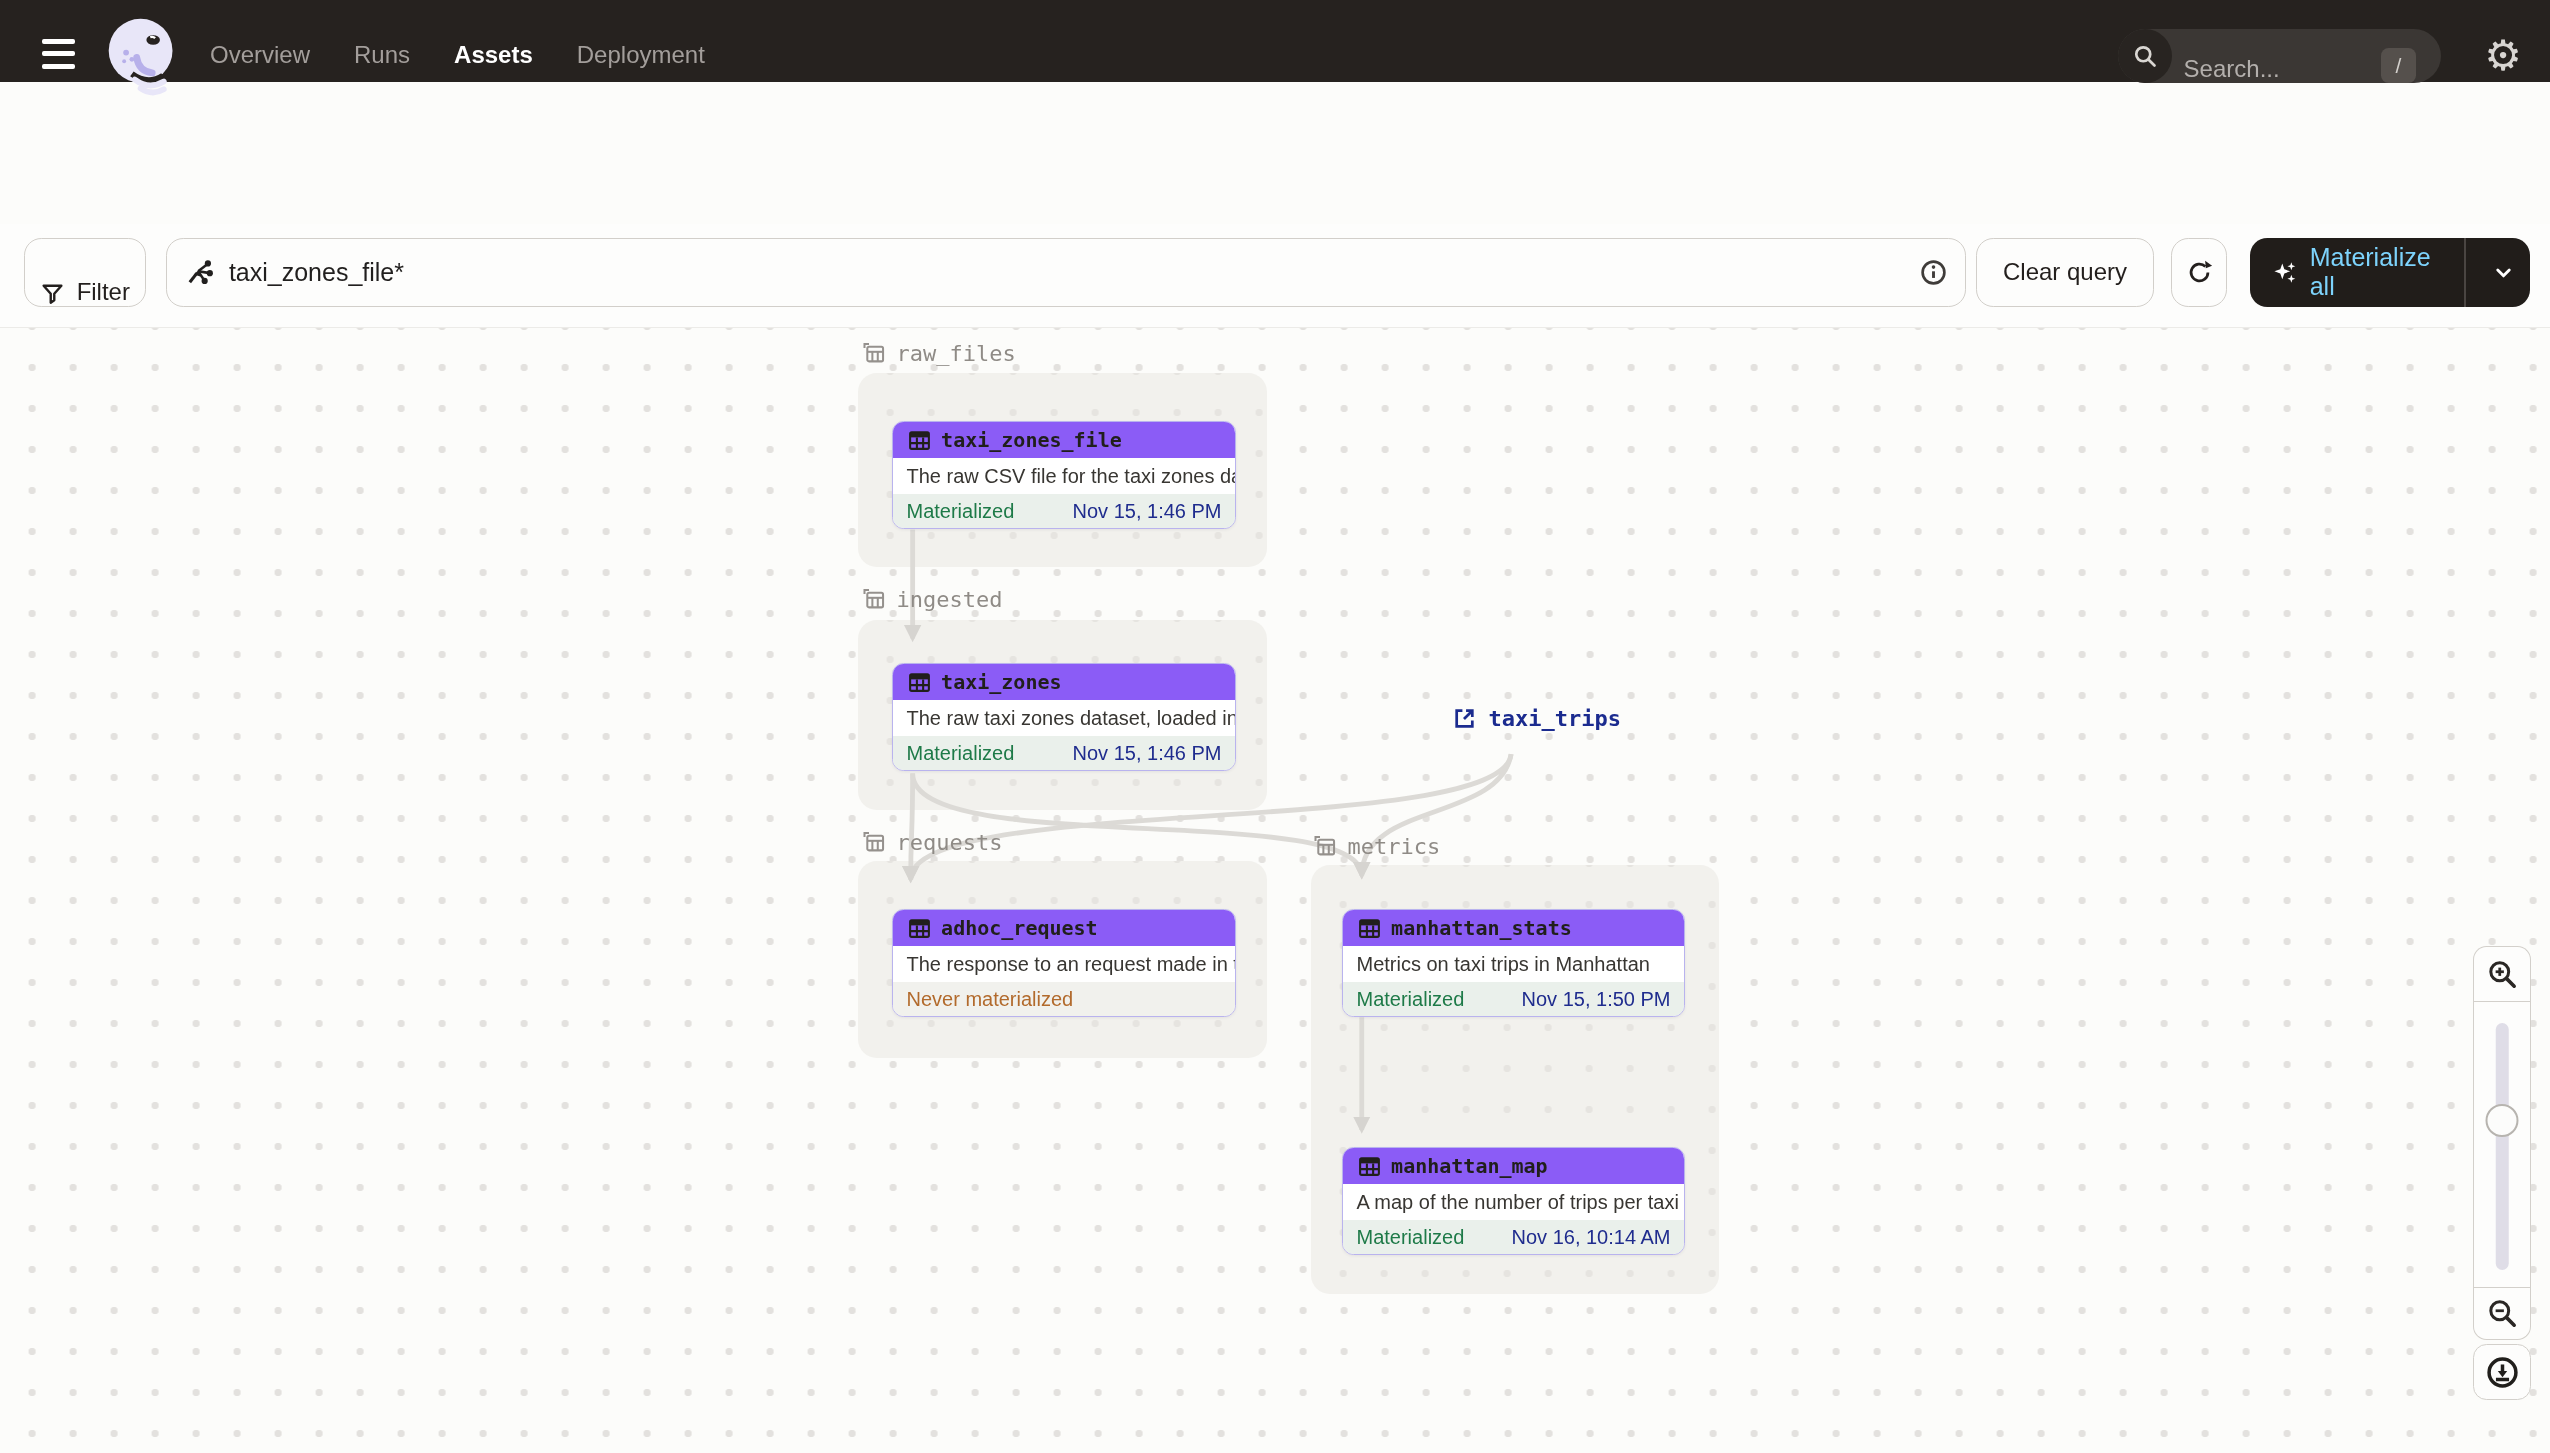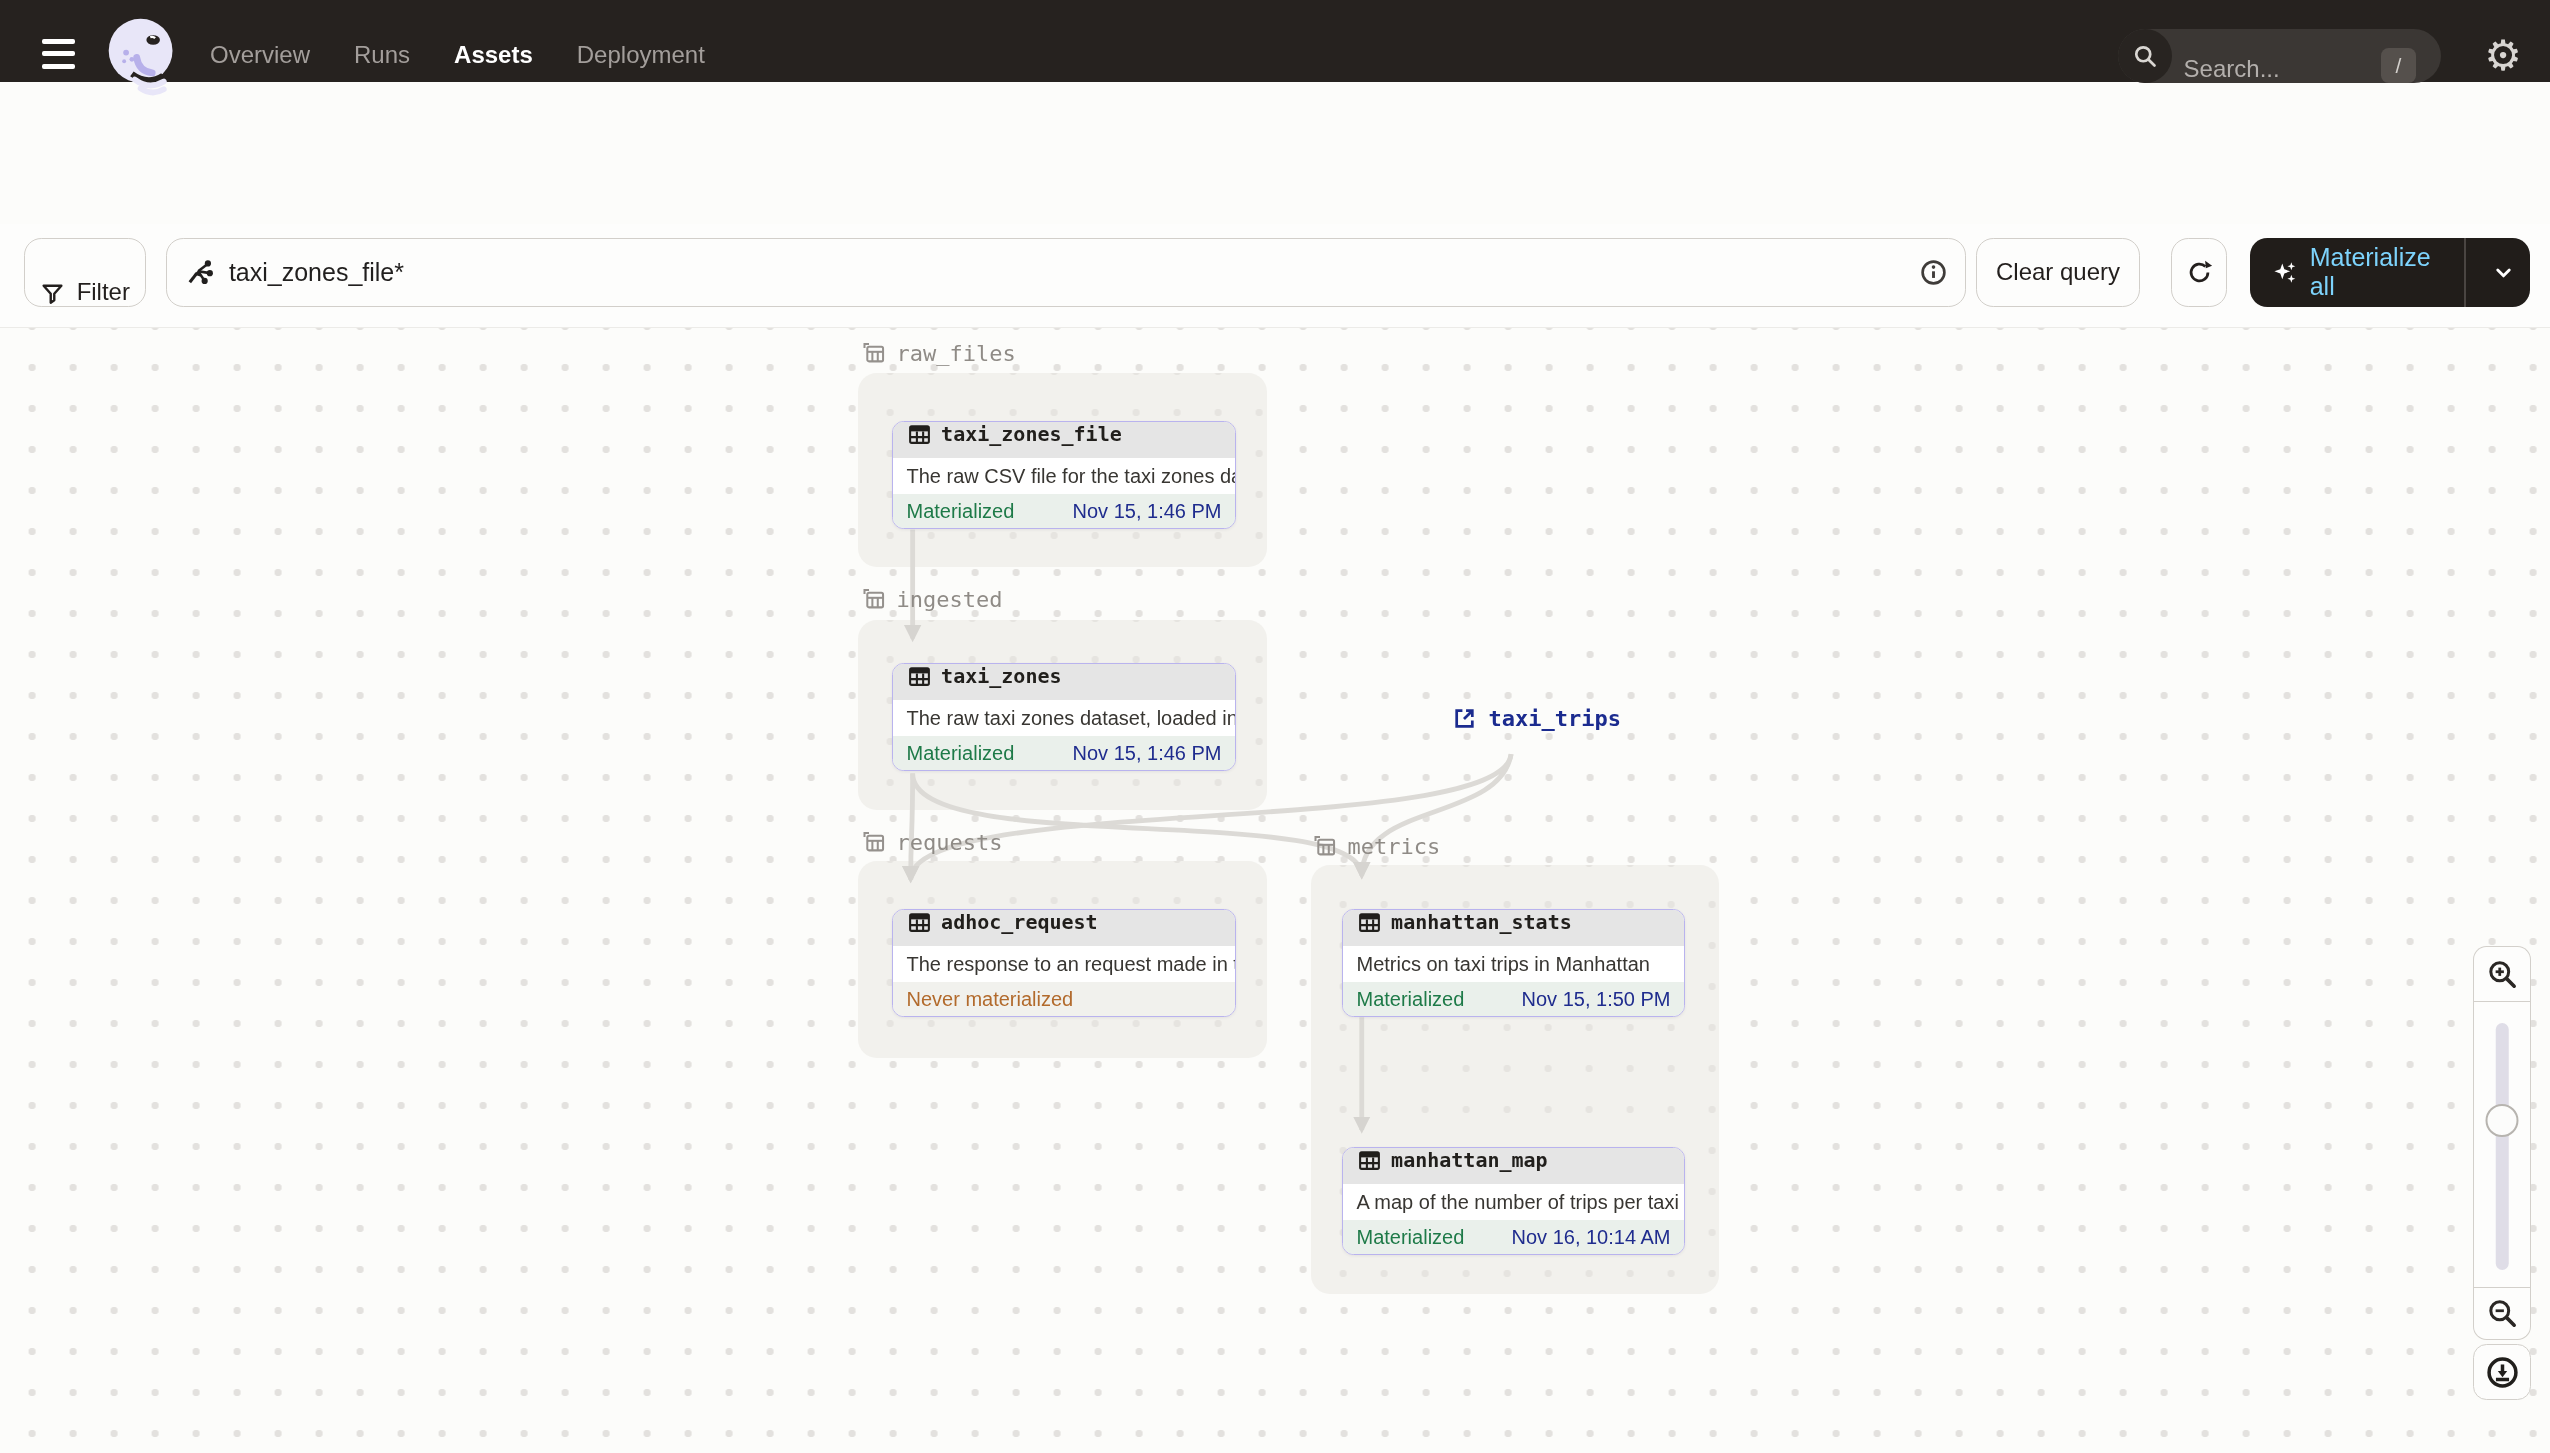--- a/index.html
+++ b/index.html
@@ -36,41 +36,41 @@
   
   .toolbar{position:absolute;left:0;top:224px;width:2550px;height:104px;background:#fdfdfc;
     border-bottom:1.9px solid #ecebe8;box-sizing:border-box;}
   .toolbar .btn{position:absolute;top:13.5px;height:69px;border-radius:17.3px;}
   .filterbtn{left:24px;width:122px;align-items:flex-end;}
   .querywrap{position:absolute;left:166px;top:13.5px;width:1800px;height:69px;background:#fdfdfc;
     border:1.9px solid #d2cfca;border-radius:17.3px;box-sizing:border-box;display:flex;align-items:center;
     padding:0 17.3px;gap:11.6px;}
   .querywrap input{flex:1;border:none;outline:none;background:transparent;font-size:25px;color:#211f1e;
     font-family:"Liberation Sans",sans-serif;}
-  .clearbtn{left:1976px;width:164px;}
+  .clearbtn{left:1976px;width:178px;}
   .refreshbtn{left:2171px;width:56px;}
   .matbtn{position:absolute;left:2250px;top:13.5px;width:280px;height:69px;background:#211d1a;
     border-radius:17.3px;display:flex;align-items:center;color:#7dd3fc;font-size:25px;cursor:pointer;
     box-sizing:border-box;padding-left:21px;gap:11.6px;}
   .matdivider{width:1.9px;height:69px;background:#4a4542;margin-left:auto;}
   .matcaret{width:56px;display:flex;align-items:center;justify-content:center;}
   
   .canvas{position:absolute;left:0;top:328px;width:2550px;height:1126px;background:#fcfcfa;
     background-image:radial-gradient(circle,#e3e1de 3.4px,transparent 4px);
     background-size:41px 41px;background-position:11.6px 19px;overflow:hidden;}
   .group{position:absolute;background:#f2f1ed;border-radius:19px;z-index:1;
     background-image:radial-gradient(circle,#e6e4e0 3.4px,transparent 4px);
     background-size:41px 41px;background-position:11.6px 19px;}
   .grouplabel{position:absolute;display:flex;align-items:center;gap:9.6px;z-index:3;
     font-family:"DejaVu Sans Mono",monospace;font-size:22px;color:#8f8b86;}
   .edges{position:absolute;left:0;top:0;z-index:2;}
   .asset-node{position:absolute;width:344px;height:108px;background:#fff;border:1.9px solid #b9b3ee;
     border-radius:11.6px;box-sizing:border-box;overflow:hidden;z-index:4;display:flex;
     flex-direction:column;cursor:pointer;box-shadow:0 1px 2.9px rgba(60,60,90,0.08);}
-  .an-header{height:36px;flex:0 0 36px;background:#e5e5e5;display:flex;align-items:flex-start;
+  .an-header{height:36px;flex:0 0 36px;background:#8b5cf6;display:flex;align-items:center;
     gap:9.6px;padding:0 13.5px;}
   .an-title{font-family:"DejaVu Sans Mono",monospace;font-weight:bold;font-size:20px;color:#211f1c;
     white-space:nowrap;}
   .an-desc{flex:1;display:flex;align-items:center;padding:0 13.5px;font-size:20px;color:#38363".
     3;color:#383632;white-space:nowrap;overflow:hidden;}
   .an-footer{height:34px;flex:0 0 34px;display:flex;align-items:center;justify-content:space-between;
     padding:0 13.5px;font-size:20px;}
   .an-footer.mat{background:#eaf0eb;}
   .an-footer.never{background:#f1f1ed;}
   .an-status.mat{color:#1e7a48;}

